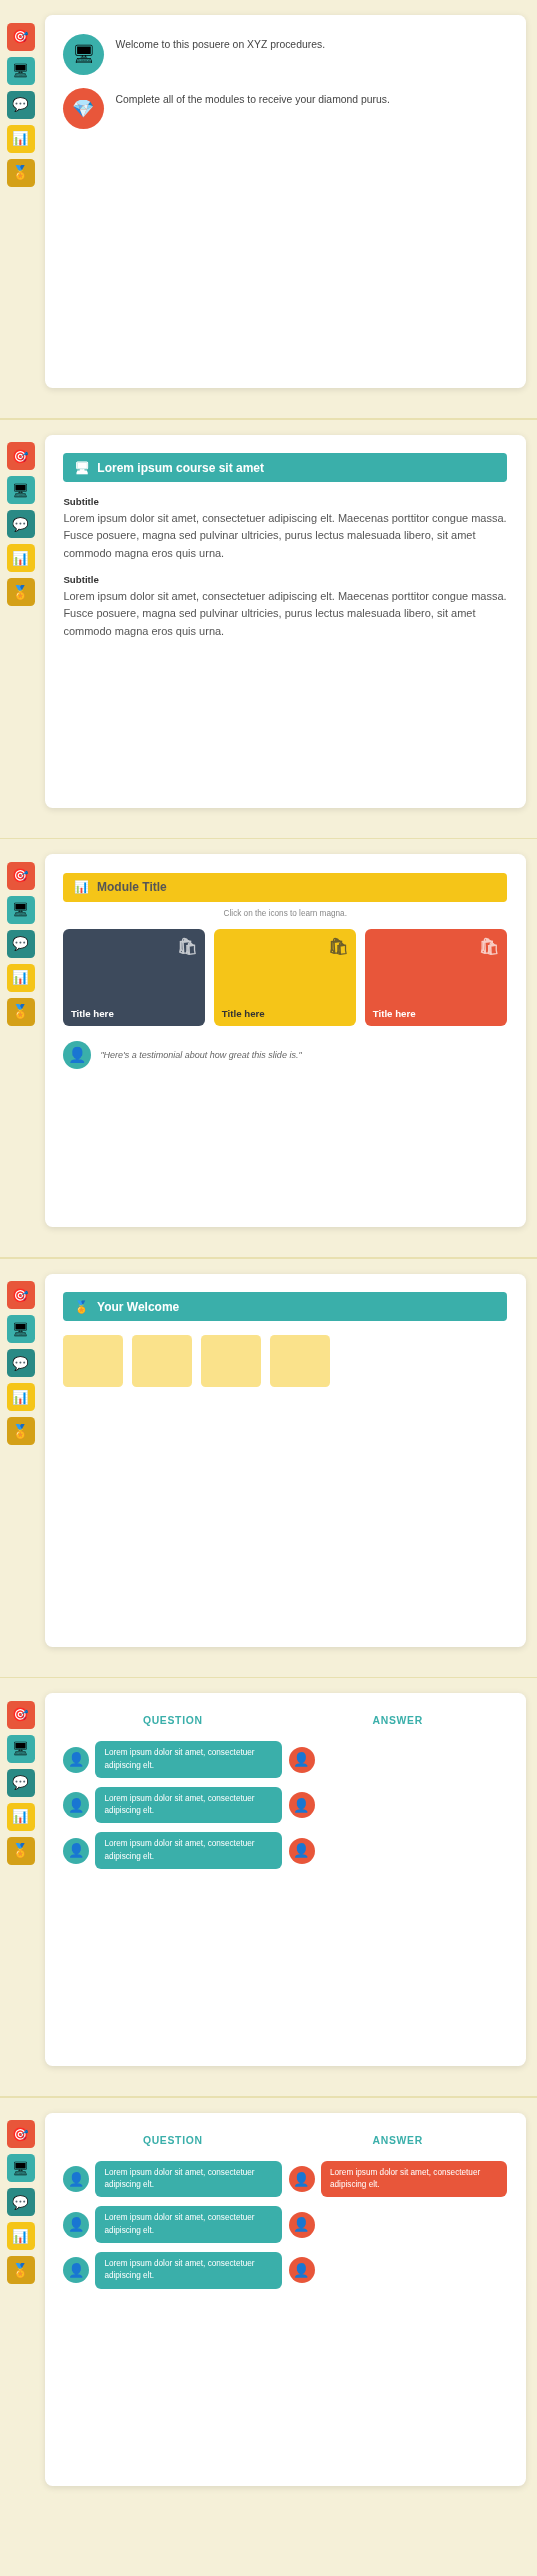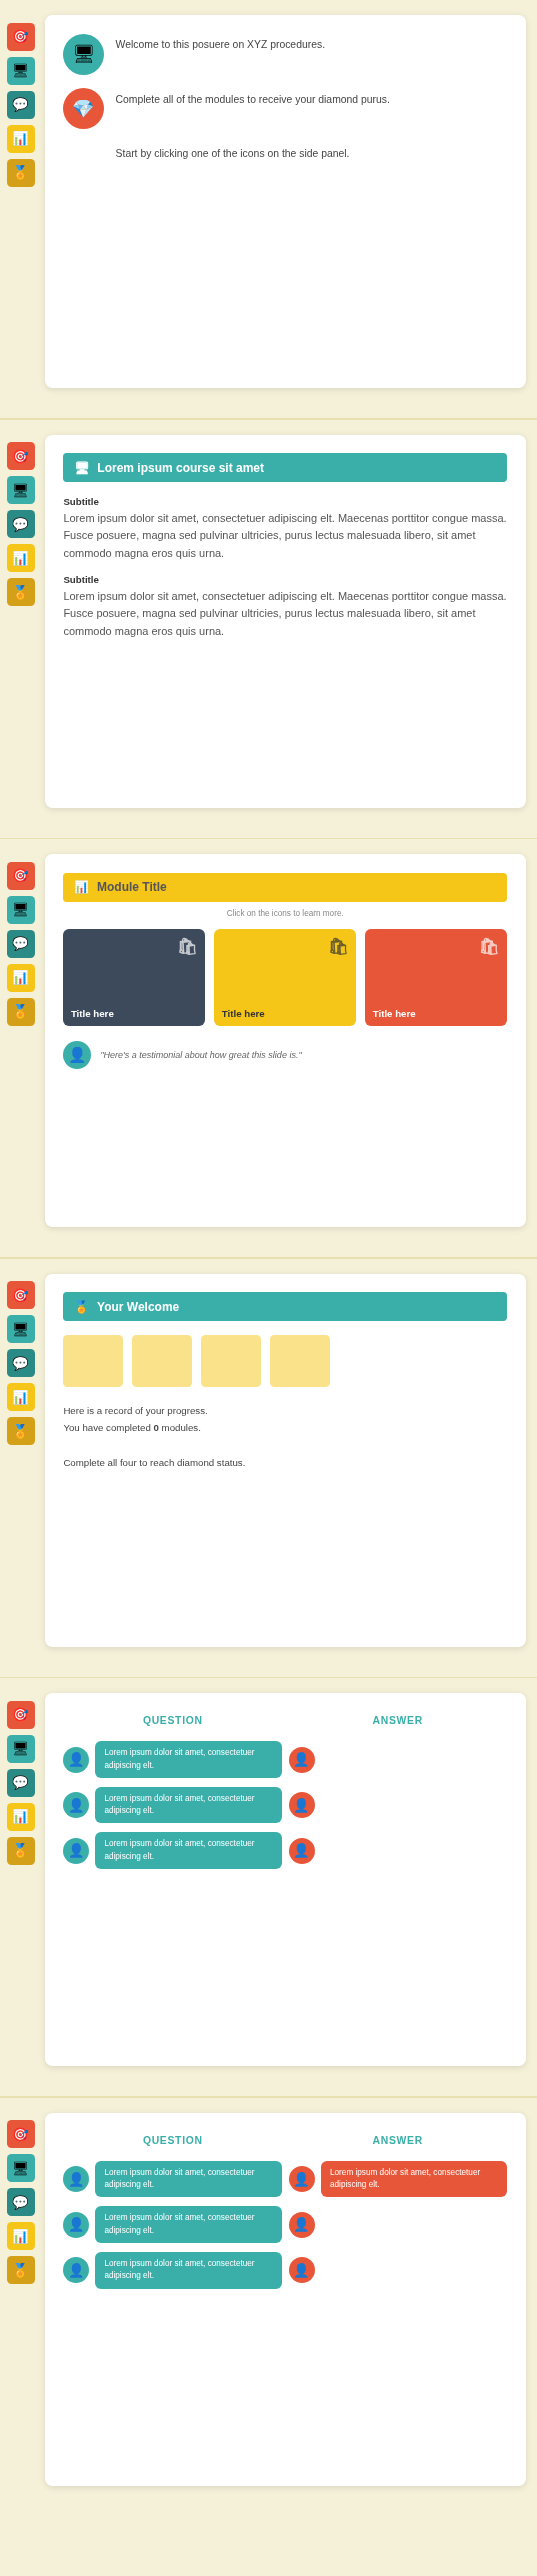--- a/index.html
+++ b/index.html
@@ -289,24 +289,20 @@
   </div>
   <div class="content">
     <div class="welcome-item">
       <div class="welcome-icon-circle" style="background:#3aafaa;">🖥</div>
       <div class="welcome-text">Welcome to this posuere on XYZ procedures.</div>
     </div>
     <div class="welcome-item">
       <div class="welcome-icon-circle" style="background:#e8563a;">💎</div>
       <div class="welcome-text">Complete all of the modules to receive your diamond purus.</div>
     </div>
-    <div class="welcome-item">
-      <div style="width:41px;flex-shrink:0;"></div>
-      <div class="welcome-text">Start by clicking one of the icons on the side panel.</div>
-    </div>
   </div>
 </div>
 
 <div class="slide-divider"></div>
 
 <div class="slide">
   <div class="sidebar">
     <div class="sidebar-icon active">🎯</div>
     <div class="sidebar-icon teal">🖥</div>
     <div class="sidebar-icon dark-teal">💬</div>
@@ -337,21 +333,21 @@
     <div class="sidebar-icon teal">🖥</div>
     <div class="sidebar-icon dark-teal">💬</div>
     <div class="sidebar-icon yellow">📊</div>
     <div class="sidebar-icon dark-yellow">🏅</div>
   </div>
   <div class="content">
     <div class="yellow-header">
       <span>📊</span>
       <span>Module Title</span>
     </div>
-    <div class="module-subtitle">Click on the icons to learn more.</div>
+    <div class="module-subtitle">Click on the icons to learn magna.</div>
     <div class="module-cards">
       <div class="module-card dark-blue">
         <span class="card-bag-icon">🛍</span>
         <span>Title here</span>
       </div>
       <div class="module-card yellow-card">
         <span class="card-bag-icon">🛍</span>
         <span>Title here</span>
       </div>
       <div class="module-card orange-card">
@@ -380,25 +376,20 @@
     <div class="teal-header">
       <span>🏅</span>
       <span>Your Welcome</span>
     </div>
     <div class="progress-boxes">
       <div class="progress-box"></div>
       <div class="progress-box"></div>
       <div class="progress-box"></div>
       <div class="progress-box"></div>
     </div>
-    <div class="progress-text">
-      <span>Here is a record of your progress.</span><br>
-      <span>You have completed <strong>0</strong> modules.</span><br><br>
-      <span>Complete all four to reach diamond status.</span>
-    </div>
   </div>
 </div>
 
 <div class="slide-divider"></div>
 
 <div class="slide">
   <div class="sidebar">
     <div class="sidebar-icon active">🎯</div>
     <div class="sidebar-icon teal">🖥</div>
     <div class="sidebar-icon dark-teal">💬</div>

